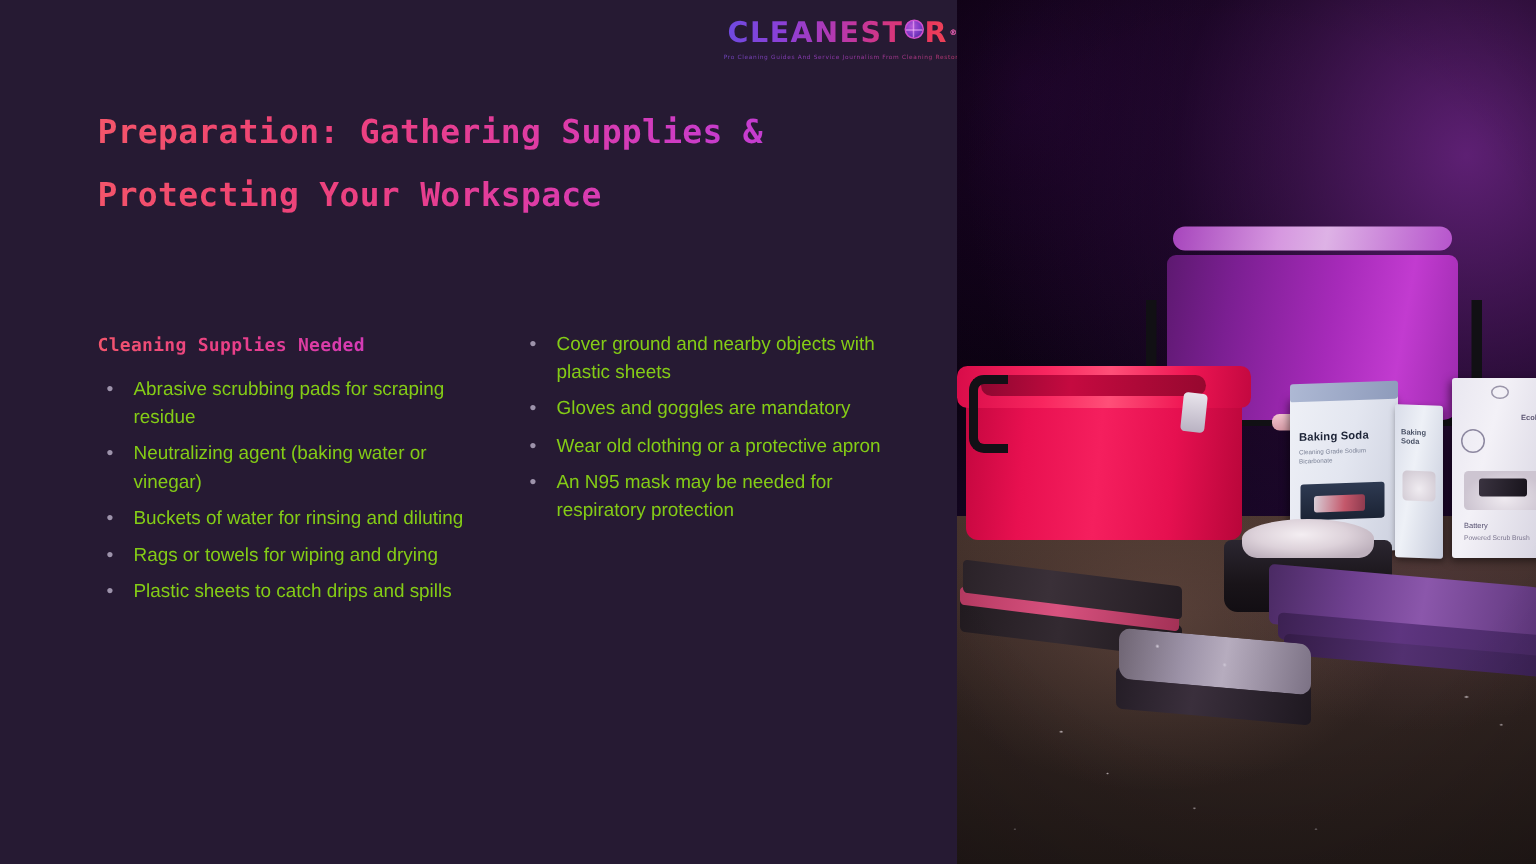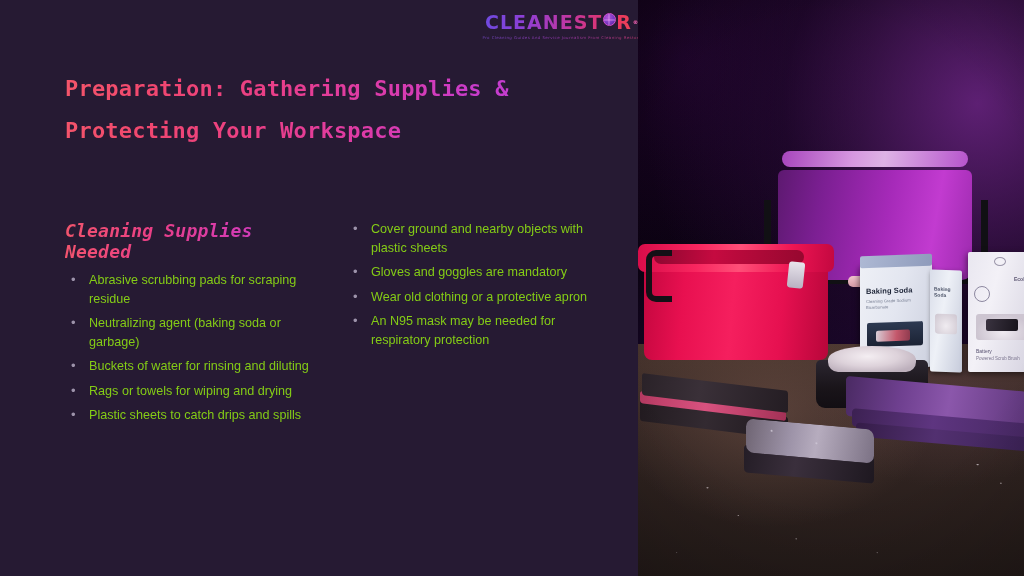--- a/index.html
+++ b/index.html
@@ -54,24 +54,24 @@
     font-size:22px; font-weight:bold; line-height:42px; letter-spacing:0.2px;
     background:linear-gradient(100deg,#f4566a 0%,#f0476f 18%,#ea3f86 40%,#dd3ba8 62%,#c93ccb 82%,#bb3ed6 100%);
     -webkit-background-clip:text; background-clip:text; color:transparent;
   }
 
   
   .cols { position:absolute; left:65px; top:220px; width:530px; display:flex; gap:34px; }
   .col { width:248px; }
   .col-head {
     font-family:"DejaVu Sans Mono","Liberation Mono", monospace;
-    font-size:18px; font-weight:bold; line-height:21px; letter-spacing:0.2px;
+    font-size:12px; font-weight:bold; line-height:21px; letter-spacing:0.2px;
     margin-bottom:9px;
     background:linear-gradient(100deg,#f2556c 0%,#ea3f86 35%,#d63bb2 68%,#c23bd4 100%);
-    -webkit-background-clip:text; background-clip:text; color:transparent;font-style:italic;
+    -webkit-background-clip:text; background-clip:text; color:transparent;
   }
   ul.bullets { list-style:none; }
   ul.bullets li {
     position:relative; padding-left:24px; margin-bottom:6px;
     font-family:"Liberation Sans", sans-serif;
     font-size:12.6px; line-height:18.5px; color:#84cc16;
   }
   ul.bullets li:before {
     content:"•"; position:absolute; left:6px; top:-1px;
     color:#9d93ab; font-size:13px; line-height:19px;
@@ -319,21 +319,21 @@
   </div>
 
   <h1 class="title">Preparation: Gathering Supplies &amp; Protecting Your Workspace</h1>
 
   <div class="cols">
 
     <div class="col">
       <div class="col-head">Cleaning Supplies Needed</div>
       <ul class="bullets">
         <li>Abrasive scrubbing pads for scraping residue</li>
-        <li>Neutralizing agent (baking soda or garbage)</li>
+        <li>Neutralizing agent (baking water or vinegar)</li>
         <li>Buckets of water for rinsing and diluting</li>
         <li>Rags or towels for wiping and drying</li>
         <li>Plastic sheets to catch drips and spills</li>
       </ul>
     </div>
 
     <div class="col">
       <ul class="bullets">
         <li>Cover ground and nearby objects with plastic sheets</li>
         <li>Gloves and goggles are mandatory</li>

